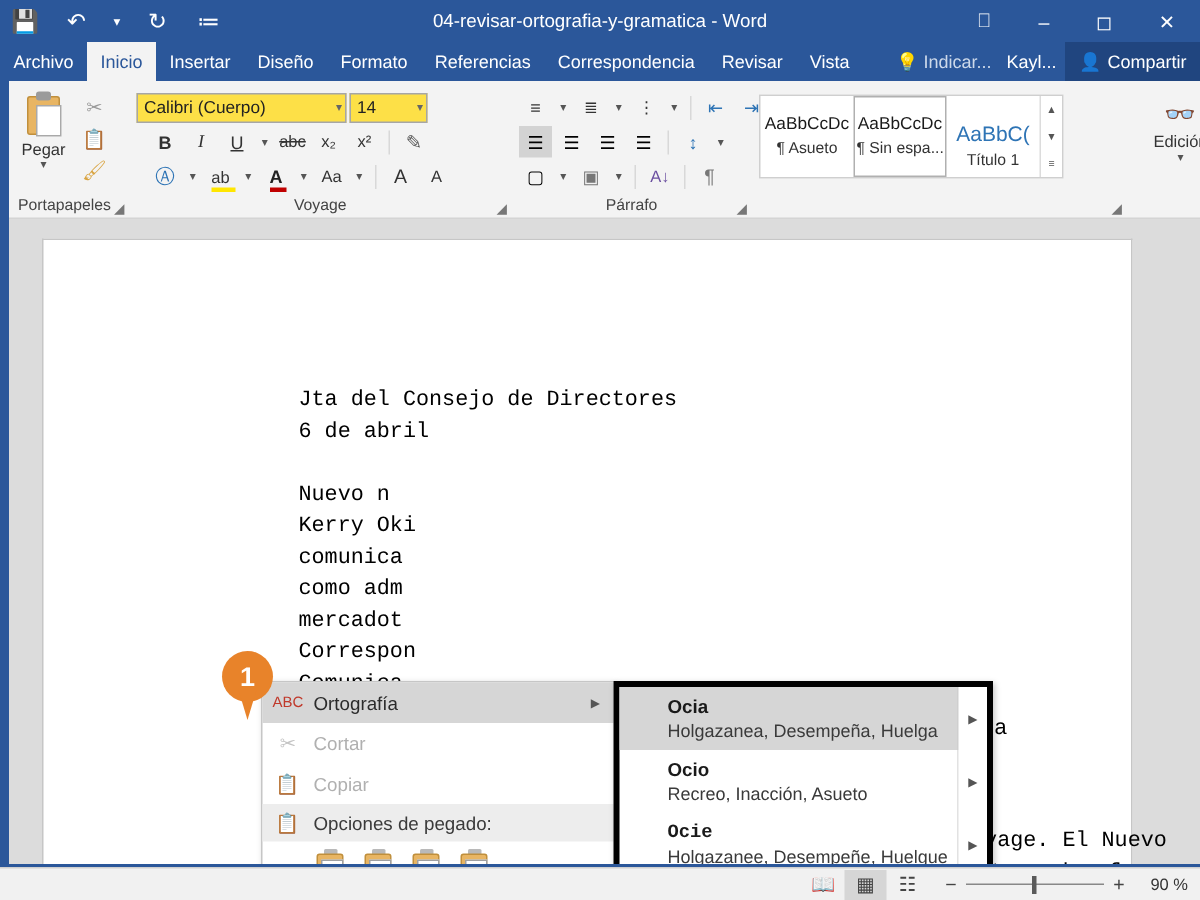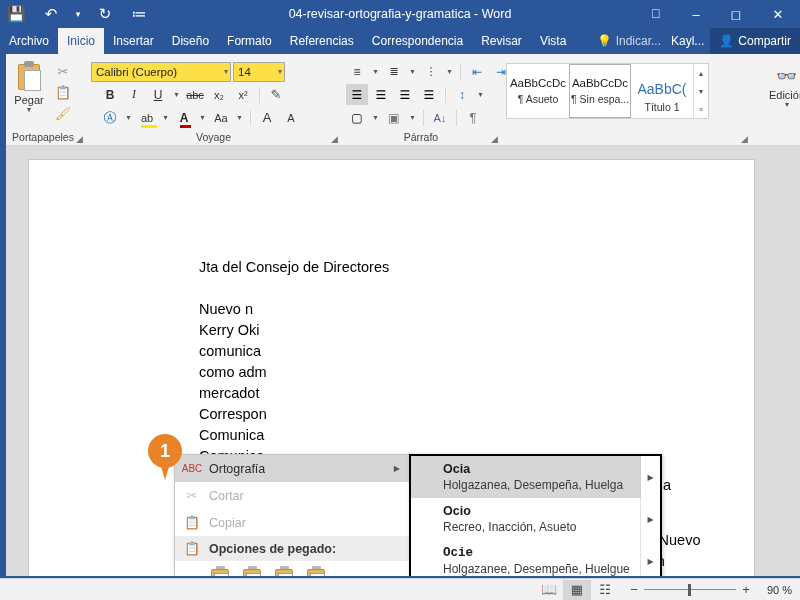--- a/index.html
+++ b/index.html
@@ -111,50 +111,50 @@
   .editbig .ecar { font-size:8px; color:#555; line-height:8px; }
 
   
   .docarea { position:relative; height:430px; background:#dcdcdc; overflow:hidden; }
   .page {
     position:absolute; left:28px; top:13px; width:727px; height:430px;
     background:#fff; border:1px solid #c6c6c6; border-bottom:none;
   }
   .doctext {
     position:absolute; left:170px; top:97px; width:560px;
-    font-family:Liberation Sans, sans-serif; font-size:14.5px; color:#000; line-height:21px;
+    font-family:Liberation Mono, monospace; font-size:14.5px; color:#000; line-height:21px;
   }
   .doctext p { margin:0; white-space:nowrap; }
   .gap { height:21px; }
 
   
   .ctxmenu {
     position:absolute; left:174px; top:308px; width:237px;
     background:#fff; border:1px solid #c6c6c6; box-shadow:1px 1px 4px rgba(0,0,0,.22);
     font-size:12px; color:#333; padding:0; z-index:40;
   }
   .mi { display:flex; align-items:center; height:27px; padding:0 6px 0 0; position:relative; }
   .mi .mic { width:34px; display:flex; align-items:center; justify-content:center; font-size:13px; }
   .mi .mlb { flex:1; font-size:12.5px; color:#2b2b2b; white-space:nowrap; }
   .mi .arr { font-size:8px; color:#555; padding-right:4px; }
   .mi.hi { background:#d6d6d6; }
   .mi.dis .mlb { color:#b0b0b0; }
   .mi.dis .mic { color:#c4c4c4; }
   .mi.hdr { background:#ededed; height:25px; }
-  .mi.hdr .mlb { color:#3a3a3a;font-weight:bold; }
+  .mi.hdr .mlb { color:#3a3a3a; }
   .pasterow { display:flex; align-items:center; height:34px; padding-left:34px; gap:10px; }
   .pasteopt { width:22px; height:24px; position:relative; }
   .po-b { position:absolute; left:2px; top:3px; width:18px; height:20px; background:#e8b563; border:1px solid #c08f3c; border-radius:2px; }
   .po-t { position:absolute; left:7px; top:0; width:9px; height:5px; background:#b9b9b9; border-radius:1px; }
   .po-p { position:absolute; left:5px; top:7px; width:15px; height:16px; background:#fff; border:1px solid #a0a0a0; font-size:8px; }
 
   
   .submenu {
     position:absolute; left:409px; top:308px; width:253px;
-    background:#fff; border:2px solid #000000; box-shadow:1px 1px 4px rgba(0,0,0,.22);
+    background:#fff; border:4px solid #000000; box-shadow:1px 1px 4px rgba(0,0,0,.22);
     z-index:45;
   }
   .si { display:flex; align-items:center; min-height:42px; position:relative; }
   .si .sic { width:32px; display:flex; align-items:center; justify-content:center; }
   .si .sbody { flex:1; padding:4px 0; }
   .si .sw { font-size:12.5px; color:#1a1a1a; font-weight:bold; line-height:15px; }
   .si .ss { font-size:12px; color:#3a3a3a; line-height:16px; white-space:nowrap; }
   .si .sarr { width:20px; font-size:8px; color:#555; display:flex; align-items:center; justify-content:center;
               border-left:1px solid #e2e2e2; align-self:stretch; }
   .si.hi { background:#d6d6d6; }
@@ -391,20 +391,21 @@
       </div>
       <div class="glabel" style="width:72px;">&nbsp;</div>
 
     </div>
   </div>
 
   <div class="docarea">
     <div class="page">
       <div class="doctext">
         <p>Jta del Consejo de Directores</p>
+        <p>6 de abril</p>
         <div class="gap"></div>
         <p>Nuevo n</p>
         <p>Kerry Oki</p>
         <p>comunica</p>
         <p>como adm</p>
         <p>mercadot</p>
         <p>Correspon</p>
         <p>Comunica</p>
         <p>Comunica</p>
         <p>Actualizar</p>

